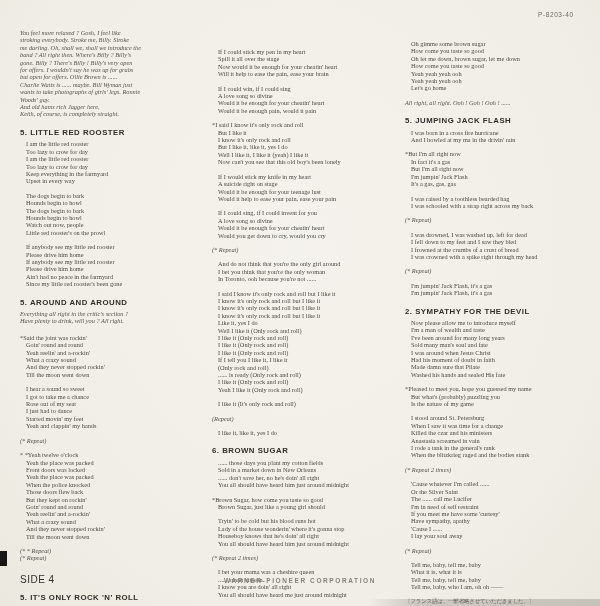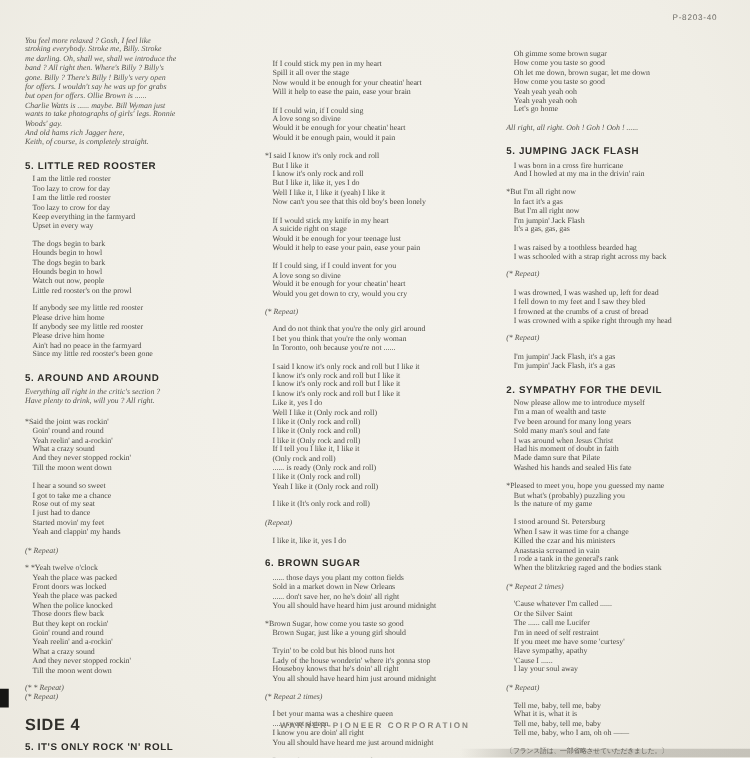--- a/index.html
+++ b/index.html
@@ -23,21 +23,21 @@
   .col3{left:405px;top:40px;width:190px;}
   .b{margin:0 0 7px 0;}
   .b-banter{font-style:italic;margin-bottom:9px;color:#54534d;}
   .b-h{
     font-family:"Liberation Sans","DejaVu Sans",sans-serif;
     font-weight:bold;font-size:7.8px;letter-spacing:.5px;
     color:#302f2b;margin:11px 0 4px 0;
   }
   .b-side{
     font-family:"Liberation Sans","DejaVu Sans",sans-serif;
-    font-weight:bold;font-size:13px;letter-spacing:.5px;
+    font-weight:normal;font-size:10px;letter-spacing:.5px;
     color:#302f2b;margin:14px 0 1px 0;
   }
   .b-r{font-style:italic;color:#54534d;}
   .b-note{font-size:5.5px;color:#5a5953;margin-top:4px;letter-spacing:-0.2px;}
   .b-s .line{padding-left:6px;}
   .b-s .line.m{text-indent:-6px;}
   .footer{
     position:absolute;top:577px;left:0;right:0;text-align:center;
     font-family:"Liberation Sans","DejaVu Sans",sans-serif;
     font-size:6.5px;font-weight:bold;letter-spacing:1.6px;color:#85837b;

